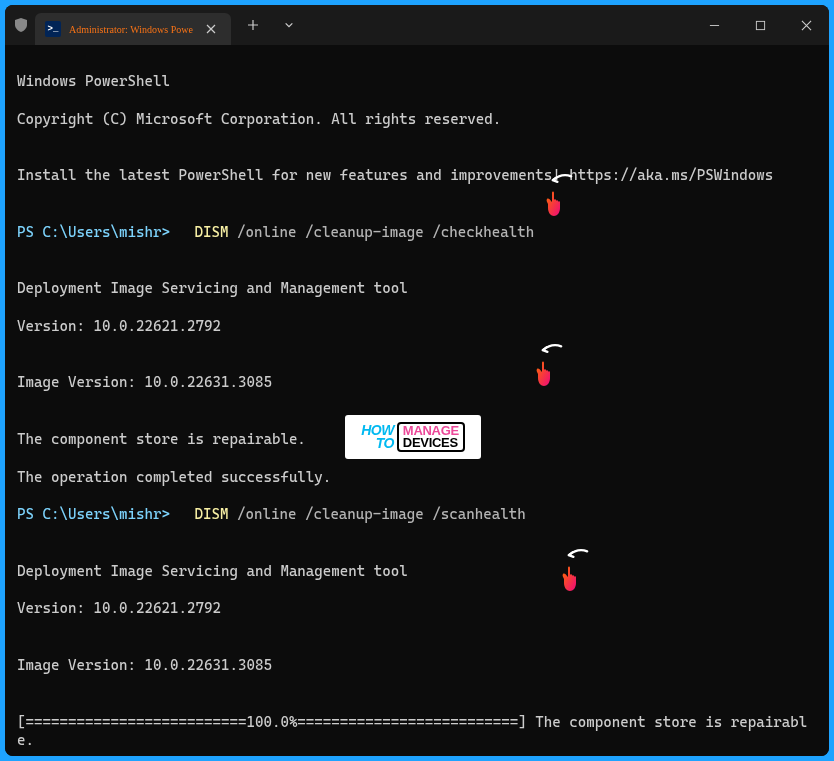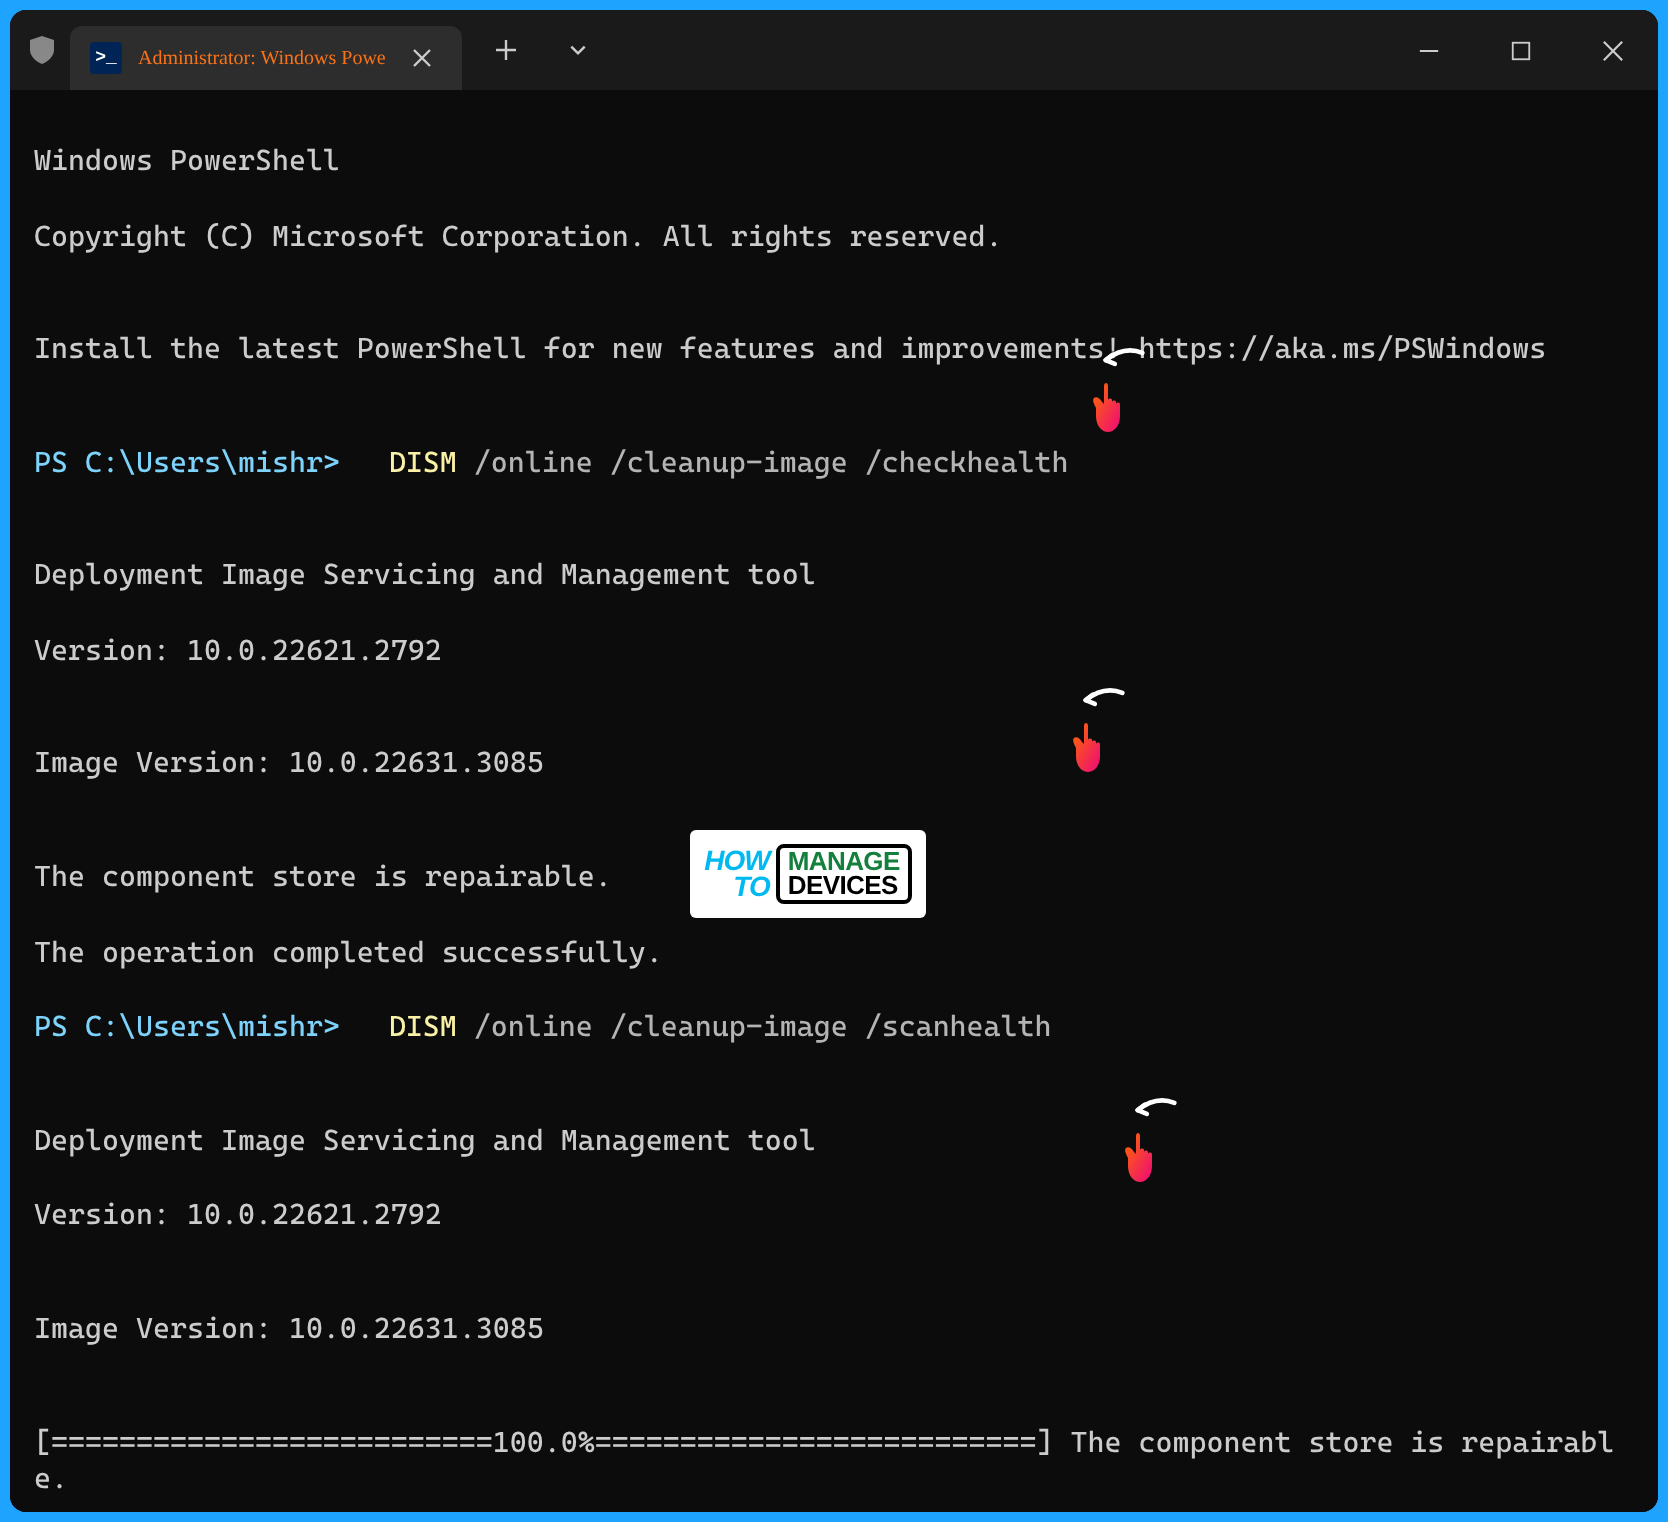--- a/index.html
+++ b/index.html
@@ -142,21 +142,21 @@
       position: absolute;
       top: 10px;
       left: 0;
       width: 24px;
       height: 28px;
     }
     .watermark {
       position: absolute;
       top: 370px;
       left: 340px;
-      width: 118px;
+      width: 136px;
       height: 44px;
       background: #ffffff;
       border-radius: 3px;
       display: flex;
       align-items: center;
       justify-content: center;
       gap: 3px;
       padding: 3px 6px;
       font-family: Arial, sans-serif;
     }
@@ -169,21 +169,21 @@
     .wm-how { color: #00b9f1; font-weight: 900; font-size: 14px; font-style: italic; letter-spacing: -0.5px; }
     .wm-to { color: #00b9f1; font-weight: 900; font-size: 14px; font-style: italic; letter-spacing: -0.5px; }
     .wm-right {
       border: 2.5px solid #000;
       border-radius: 4px;
       padding: 1px 4px;
       display: flex;
       flex-direction: column;
       line-height: 0.95;
     }
-    .wm-manage { color: #15803d; font-weight: 900; font-size: 13px; letter-spacing: -0.3px; }
+    .wm-manage { color: #ec4899; font-weight: 900; font-size: 13px; letter-spacing: -0.3px; }
     .wm-devices { color: #000; font-weight: 900; font-size: 13px; letter-spacing: -0.3px; }
   </style>
 </head>
 <body>
 
 <div class="window">
   <div class="titlebar">
     <span class="shield-icon">
       <svg viewBox="0 0 16 16" width="16" height="16">
           <path fill="#888" d="M8 1 L14 3 V8 C14 11 11 14 8 15 C5 14 2 11 2 8 V3 Z"></path>

